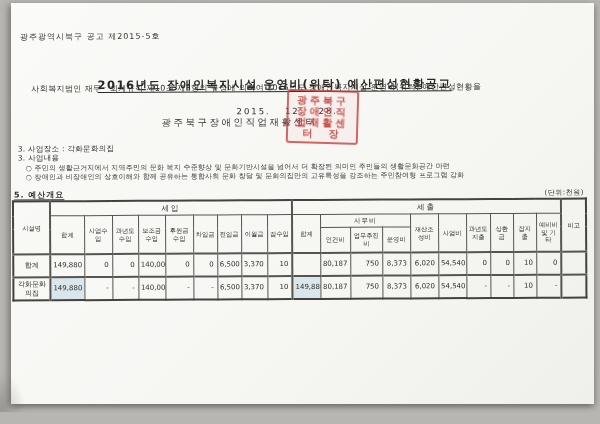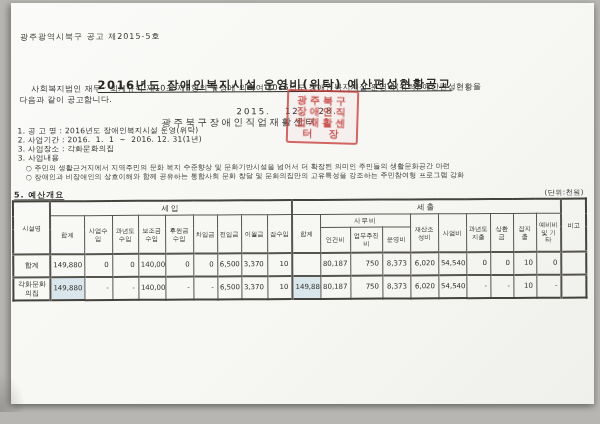--- a/index.html
+++ b/index.html
@@ -84,34 +84,31 @@
 
   <div class="content">
 
     <div class="abs notice-no">광주광역시북구 공고 제2015-5호</div>
 
     <div class="abs title-wrap">
       <span class="title">2016년도 장애인복지시설 운영비(위탁) 예산편성현황공고</span>
     </div>
 
     <div class="abs para1">사회복지법인 재무ㆍ회계규칙 제10조 제3항의 규정에 의하여 2016년도 장애인복지시설 운영비(위탁) 예산편성현황을</div>
-    <div class="abs para2">다음과 같이 공고합니다.</div>
 
     <div class="abs date-line">2015.   12.   28.</div>
     <div class="abs org-name">광주북구장애인직업재활센터</div>
 
     <div class="abs stamp">
       <span class="stamp-line">광주북구</span>
       <span class="stamp-line">장애인직</span>
       <span class="stamp-line">업재활센</span>
       <span class="stamp-line">터  장</span>
     </div>
 
-    <div class="abs agenda it1">1. 공 고 명 : 2016년도 장애인복지시설 운영(위탁)</div>
-    <div class="abs agenda it2">2. 사업기간 : 2016.  1.  1  ~  2016. 12. 31(1년)</div>
     <div class="abs agenda it3">3. 사업장소 : 각화문화의집</div>
     <div class="abs agenda it4">3. 사업내용</div>
 
     <div class="abs bullet bl1">○ 주민의 생활근거지에서 지역주민의 문화 복지 수준향상 및 문화기반시설을 넘어서 더 확장된 의미인 주민들의 생활문화공간 마련</div>
     <div class="abs bullet bl2">○ 장애인과 비장애인의 상호이해와 함께 공유하는 통합사회 문화 창달 및 문화의집만의 고유특성을 강조하는 주민참여형 프로그램 강화</div>
 
     <div class="abs sec5">5. 예산개요</div>
     <div class="abs unit">(단위:천원)</div>
 
     <table class="budget-table">

